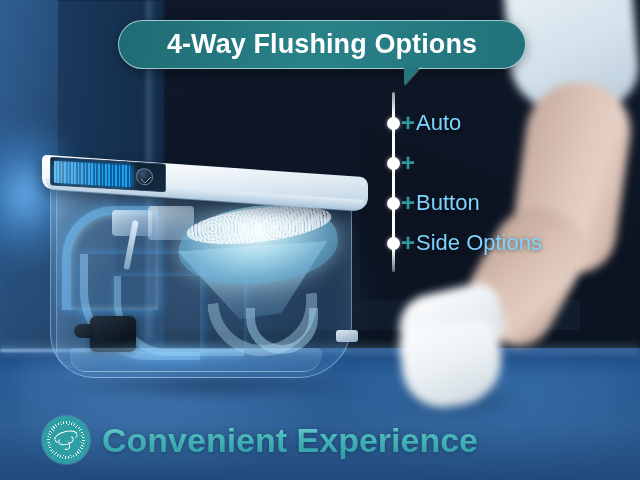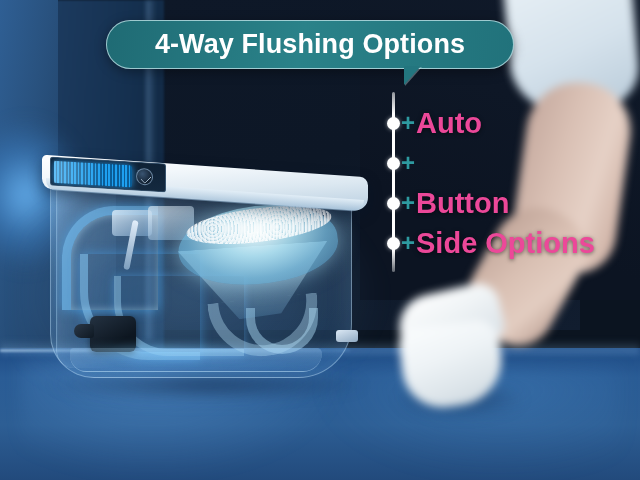--- a/index.html
+++ b/index.html
@@ -275,21 +275,21 @@
     background:linear-gradient(160deg,#dbe8f4,#8fa9c2); border-radius:3px;
   }
   .prod-shadow {
     position:absolute; left:24px; top:214px; width:312px; height:26px;
     background:radial-gradient(ellipse at 50% 50%, rgba(8,26,55,.62), rgba(15,50,100,0) 74%);
     filter:blur(7px);
   }
 
   
   .headline {
-    position:absolute; left:106px; top:20px; width:408px; height:49px;
+    position:absolute; left:118px; top:20px; width:408px; height:49px;
     background:linear-gradient(100deg,#1f6b74 0%,#2a8289 48%,#21727b 100%);
     border:1.4px solid rgba(205,235,240,.72);
     border-radius:26px;
     display:flex; align-items:center; justify-content:center;
     box-shadow:0 3px 12px rgba(0,0,0,.35);
   }
   .headline-text {
     color:#ffffff; font-size:27px; font-weight:bold; letter-spacing:.1px;
     white-space:nowrap;
   }
@@ -315,21 +315,21 @@
   .feature-dot {
     width:13px; height:13px; border-radius:50%;
     background:#ffffff; flex:0 0 auto; margin-left:3px;
     box-shadow:0 0 4px rgba(255,255,255,.55);
   }
   .feature-plus {
     color:#2e9aa0; font-size:24px; font-weight:bold; line-height:1;
     margin-left:1px; flex:0 0 auto;
   }
   .feature-label {
-    color:#ec4899; font-size:29px; font-weight:bold; white-space:nowrap;
+    color:#7dd3fc; font-size:22px; font-weight:normal; white-space:nowrap;
     margin-left:1px; text-shadow:0 1px 4px rgba(0,0,0,.55);
   }
 
   
   .bottom-banner {
     position:absolute; left:0; bottom:10px; width:640px; height:60px;
     display:flex; align-items:center;
   }
   .badge {
     position:relative; margin-left:42px;
@@ -452,14 +452,25 @@
       <span class="feature-label">Button</span>
     </div>
 
     <div class="feature-row fr3">
       <span class="feature-dot"></span>
       <span class="feature-plus">+</span>
       <span class="feature-label">Side Options</span>
     </div>
   </div>
 
+  <div class="bottom-banner">
+    <div class="badge">
+      <div class="badge-ticks"></div>
+      <div class="badge-swirl">
+        <span class="s1"></span>
+          <span class="s2"></span>
+          <span class="s3"></span>
+      </div>
+    </div>
+    <span class="banner-text">Convenient Experience</span>
+  </div>
 
 </div>
 
 </body></html>

